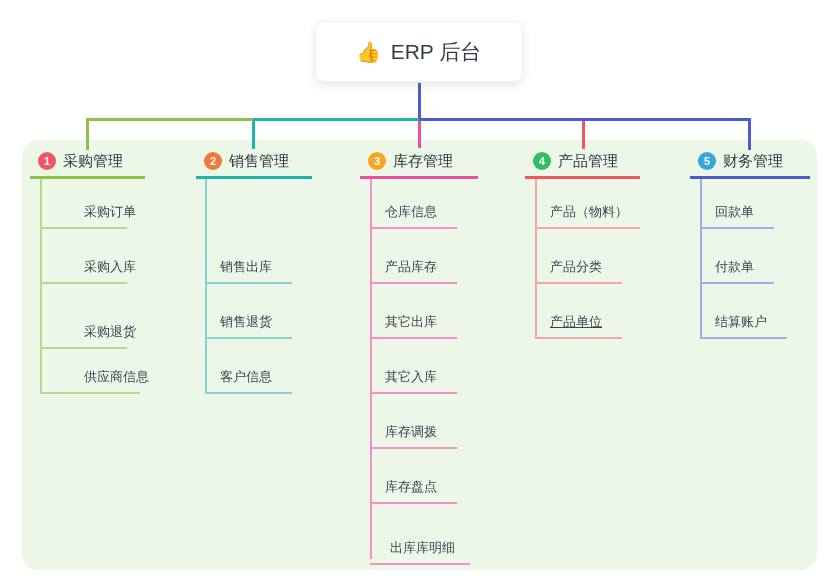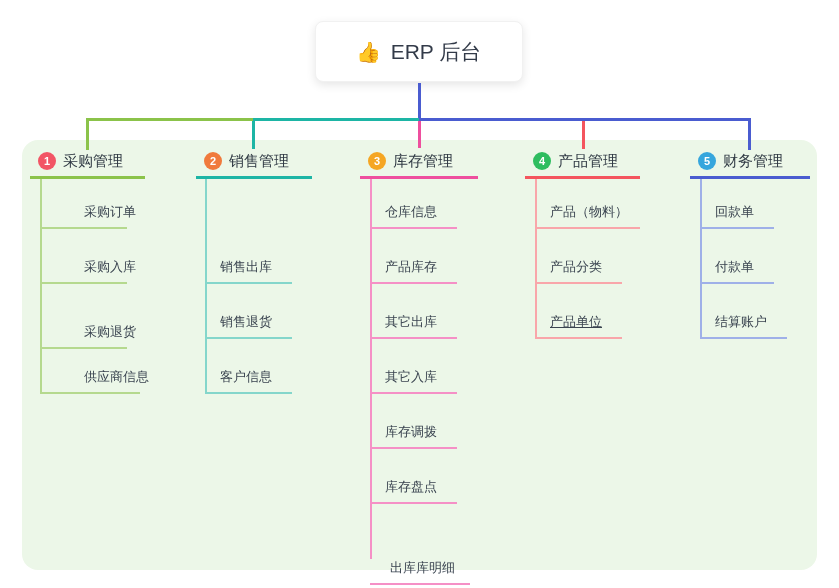--- a/index.html
+++ b/index.html
@@ -107,21 +107,21 @@
     <span>库存管理</span>
   </div>
   <div class="hline b3" style="left:360px;top:176px;width:118px;"></div>
   <div class="vline b3" style="left:370px;top:179px;height:380px;"></div>
   <div class="item b3" style="left:370px;top:199px;width:87px;">仓库信息</div>
   <div class="item b3" style="left:370px;top:254px;width:87px;">产品库存</div>
   <div class="item b3" style="left:370px;top:309px;width:87px;">其它出库</div>
   <div class="item b3" style="left:370px;top:364px;width:87px;">其它入库</div>
   <div class="item b3" style="left:370px;top:419px;width:87px;">库存调拨</div>
   <div class="item b3" style="left:370px;top:474px;width:87px;">库存盘点</div>
-  <div class="item b3" style="left:370px;top:555px;width:100px;padding-left:20px;">出库库明细</div>
+  <div class="item b3" style="left:370px;top:535px;width:100px;padding-left:20px;">出库库明细</div>
 
   <div class="branch-header b4" style="left:533px;top:150px;">
     <span class="badge">4</span>
     <span>产品管理</span>
   </div>
   <div class="hline b4" style="left:525px;top:176px;width:115px;"></div>
   <div class="vline b4" style="left:535px;top:179px;height:160px;"></div>
   <div class="item b4" style="left:535px;top:254px;width:87px;">产品分类</div>
   <div class="item b4" style="left:535px;top:199px;width:105px;">产品（物料）</div>
   <div class="item b4" style="left:535px;top:309px;width:87px;text-decoration:underline;">产品单位</div>

